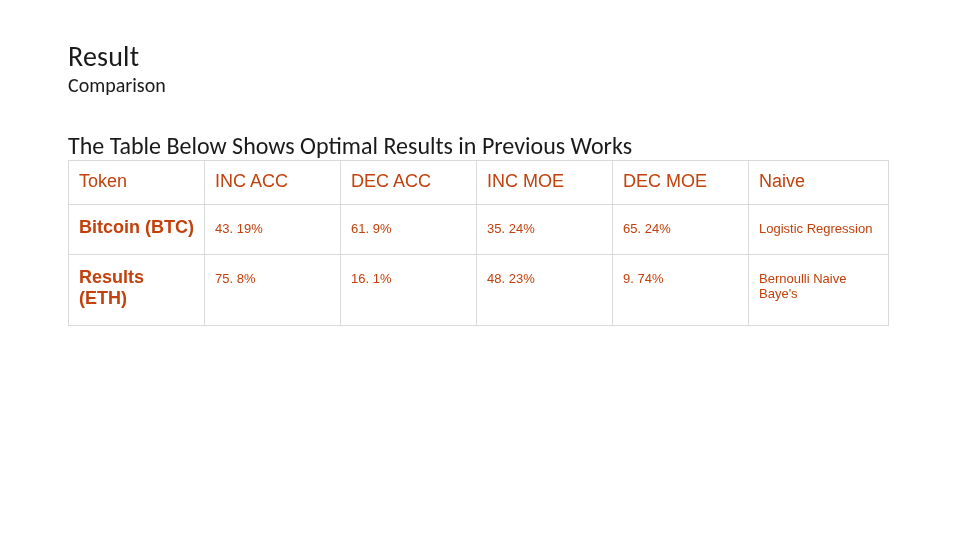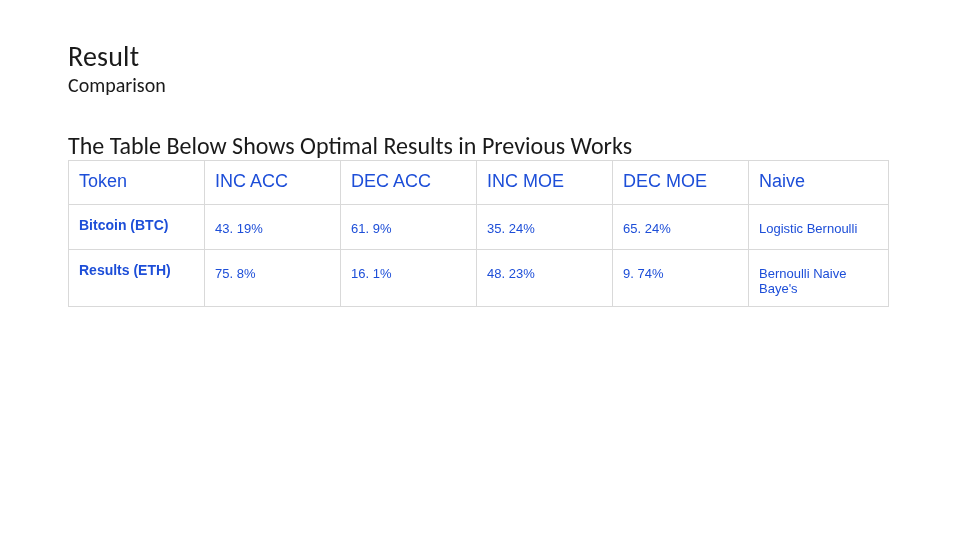--- a/index.html
+++ b/index.html
@@ -32,30 +32,30 @@
       width: 820px;
       border-collapse: collapse;
       table-layout: fixed;
     }
     th, td {
       border: 1px solid #d9d9d9;
       text-align: left;
       vertical-align: top;
       padding: 8px 10px 10px 10px;
       font-family: Arial, Helvetica, sans-serif;
-      color: #1d4ed8;
+      color: #c2410c;
     }
     th {
       font-size: 18px;
       font-weight: 400;
       padding-top: 10px;
       padding-bottom: 12px;
     }
     td.row-label {
-      font-size: 14px;
+      font-size: 18px;
       font-weight: 700;
       padding-top: 12px;
       padding-bottom: 16px;
     }
     td.value {
       font-size: 13px;
       font-weight: 400;
       padding-top: 16px;
     }
     col.col0 { width: 136px; }
@@ -91,21 +91,21 @@
       <th>Naive</th>
     </tr>
   </thead>
   <tbody>
     <tr>
       <td class="row-label">Bitcoin (BTC)</td>
       <td class="value">43. 19%</td>
       <td class="value">61. 9%</td>
       <td class="value">35. 24%</td>
       <td class="value">65. 24%</td>
-      <td class="value">Logistic Bernoulli</td>
+      <td class="value">Logistic Regression</td>
     </tr>
     <tr>
       <td class="row-label">Results (ETH)</td>
       <td class="value">75. 8%</td>
       <td class="value">16. 1%</td>
       <td class="value">48. 23%</td>
       <td class="value">9. 74%</td>
       <td class="value">Bernoulli Naive Baye's</td>
     </tr>
   </tbody>

